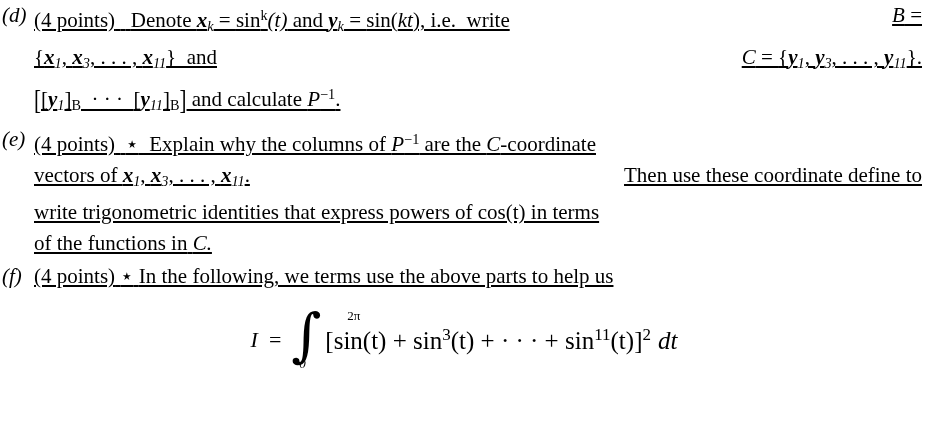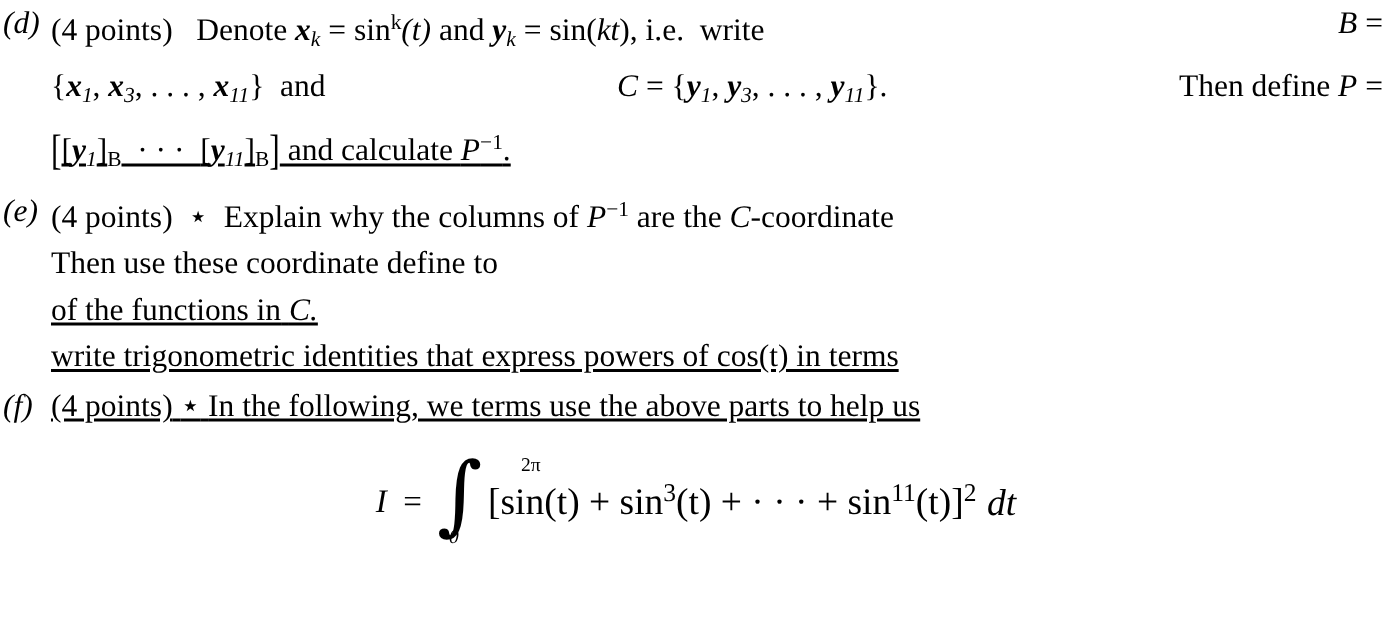--- a/index.html
+++ b/index.html
@@ -43,20 +43,21 @@
   }
   .line {
     display: block;
     white-space: nowrap;
     text-decoration: underline;
   }
   .just {
     display: flex;
     justify-content: space-between;
     white-space: nowrap;
+    text-decoration: underline;
   }
   .math {
     font-family: "Liberation Serif", serif;
     font-style: italic;
   }
   .up {
     font-style: normal;
   }
   .cal {
     font-family: "Liberation Serif", serif;
@@ -149,46 +150,46 @@
         <span>
           <span class="up">(4 points)</span>
           <span class="up">&nbsp;</span>
           <span class="up">Denote&nbsp;</span><span class="vecbold">x</span><sub>k</sub><span class="up"> = </span><span class="up">sin</span><sup>k</sup><span class="math">(t)</span><span class="up"> and </span><span class="vecbold">y</span><sub>k</sub><span class="up"> = </span><span class="up">sin(</span><span class="math">kt</span><span class="up">), i.e.&nbsp;&nbsp;write</span>
         </span>
         <span><span class="cal">B</span><span class="up"> =</span></span>
       </div>
       <div class="just">
         <span><span class="up">{</span><span class="vecbold">x</span><sub>1</sub><span class="up">, </span><span class="vecbold">x</span><sub>3</sub><span class="up">, . . . , </span><span class="vecbold">x</span><sub>11</sub><span class="up">}&nbsp; and</span></span>
         <span><span class="cal">C</span><span class="up"> = </span><span class="up">{</span><span class="vecbold">y</span><sub>1</sub><span class="up">, </span><span class="vecbold">y</span><sub>3</sub><span class="up">, . . . , </span><span class="vecbold">y</span><sub>11</sub><span class="up">}.</span></span>
-        <span><span class="up">Then define&nbsp;</span><span class="math">P</span><span class="up"> =</span></span>
       </div>
       <div class="line">
         <span class="tall-brack">[</span><span class="brack">[</span><span class="vecbold">y</span><sub>1</sub><span class="brack">]</span><sub class="up" style="font-style:normal">B</sub><span class="up">&nbsp; · · ·&nbsp; </span><span class="brack">[</span><span class="vecbold">y</span><sub>11</sub><span class="brack">]</span><sub class="up" style="font-style:normal">B</sub><span class="tall-brack">]</span><span class="up"> and calculate </span><span class="math">P</span><sup>−1</sup><span class="up">.</span>
       </div>
     </div>
   </div>
 
   <div class="item">
     <div class="label math">(e)</div>
     <div class="body">
       <div class="just">
         <span>
           <span class="up">(4 points)</span>
           <span class="up">&nbsp;</span><span class="up">⋆</span>
           <span class="up">&nbsp;Explain why the columns of </span><span class="math">P</span><sup>−1</sup><span class="up"> are the </span><span class="cal">C</span><span class="up">-coordinate</span>
         </span>
       </div>
       <div class="just">
+        <span><span class="up">vectors of </span><span class="vecbold">x</span><sub>1</sub><span class="up">, </span><span class="vecbold">x</span><sub>3</sub><span class="up">, . . . , </span><span class="vecbold">x</span><sub>11</sub><span class="up">.</span></span>
         <span><span class="up">Then use these coordinate define to</span></span>
       </div>
       <div class="line">
+        <span class="up">write trigonometric identities that express powers of cos(t) in terms</span>
+      </div>
+      <div class="line">
         <span class="up">of the functions in</span><span class="up">&nbsp;</span><span class="cal">C.</span>
-      </div>
-      <div class="line">
-        <span class="up">write trigonometric identities that express powers of cos(t) in terms</span>
       </div>
     </div>
   </div>
 
   <div class="item">
     <div class="label math">(f)</div>
     <div class="body">
       <div class="line">
         <span class="up">(4 points)</span><span class="up">&nbsp;</span><span class="up">⋆</span><span class="up">&nbsp;</span><span class="up">In the following, we terms use the above parts to help us</span>
       </div>

